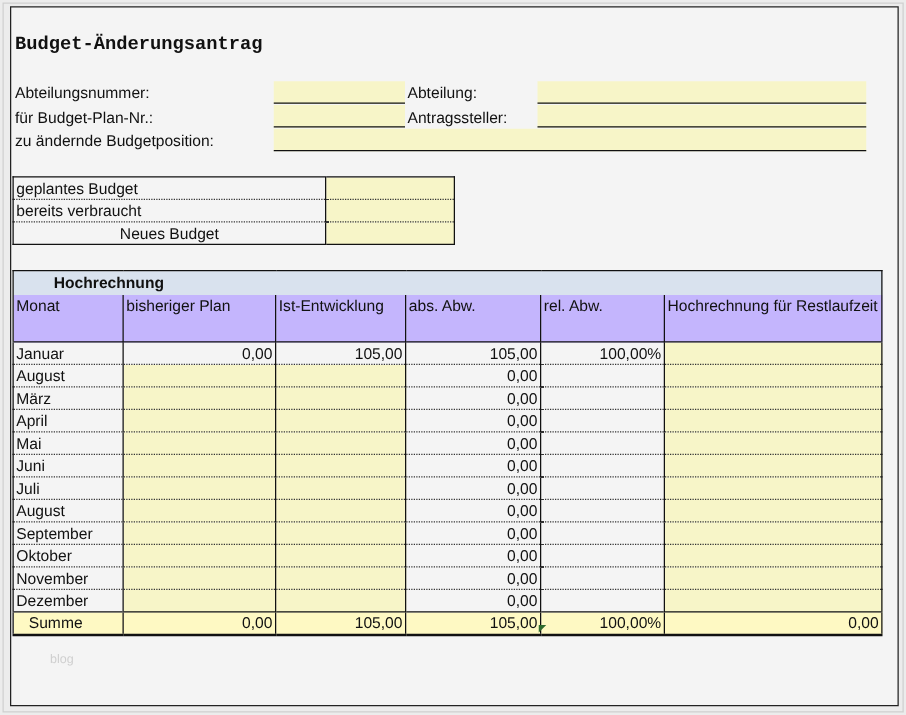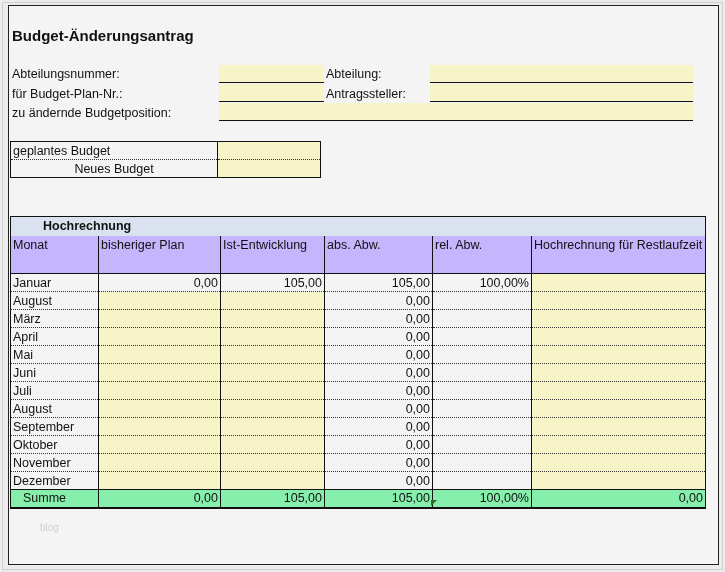--- a/index.html
+++ b/index.html
@@ -1,38 +1,38 @@
 <!DOCTYPE html>
 <html><head>
 <meta charset="utf-8">
 <style>
   html, body { margin:0; padding:0; }
   body { width:725px; height:572px; background:#ececec; position:relative; overflow:hidden;
          font-family:"Liberation Sans", sans-serif; color:#111; }
   .sheet { position:absolute; left:8px; top:5px; width:711px; height:560px; background:#f4f4f4;
            border:1px solid #222; box-sizing:border-box; }
   .outer-edge { position:absolute; left:2px; top:2px; width:721px; height:568px; border:1px solid #cfcfcf; box-sizing:border-box; }
-  .title { position:absolute; left:12px; top:27px; font-size:15px; font-weight:bold; }
+  .title { position:absolute; left:12px; top:27px; font-size:15px; font-weight:bold;font-family:Liberation Mono, monospace; }
   .lbl { position:absolute; font-size:12.5px; font-weight:normal; }
   .fill { position:absolute; background:#f7f5c8; border-bottom:1px solid #111; height:18px; box-sizing:border-box; }
   .yel { background:#f7f5c8; }
   table { border-collapse:collapse; position:absolute; font-size:12.5px; }
   td { padding:0 2px; height:18px; box-sizing:border-box; white-space:nowrap; }
   .budget td { border-bottom:1px dotted #333; }
-  .budget td.lab { width:207px; border-right:1px solid #111;margin-top:12px; }
+  .budget td.lab { width:250px; border-right:1px solid #111;margin-top:12px; }
   .budget td.val { width:103px; }
   .budget { border:1px solid #111; left:10px; top:141px; }
   .budget tr:last-child td { border-bottom:none;text-align:center; }
   .hoch { left:10px; top:216px; border:1px solid #111; }
   .hoch td { border-right:1px solid #111; border-bottom:1px dotted #333; }
   .hoch td:last-child { border-right:none; }
   .hoch .band td { background:#d9e2ee; border-bottom:none; font-weight:bold; height:19px;padding-left:32px; }
   .hoch .hdr td { background:#c4b5fd; vertical-align:top; height:38px; border-bottom:1px solid #111; white-space:normal; line-height:19px; }
   .hoch td.num { text-align:right; }
-  .hoch .sum td { background:#86efac; border-bottom:2px solid #111; border-top:1px solid #111;padding-left:12px; }
+  .hoch .sum td { background:#fef9c3; border-bottom:2px solid #111; border-top:1px solid #111;padding-left:12px; }
   .c1{width:88px}.c2{width:122px}.c3{width:104px}.c4{width:108px}.c5{width:99px}.c6{width:174px}
   .flag { position:absolute; left:431px; top:500px; width:0; height:0; border-top:6px solid #2e6b2e; border-right:6px solid transparent; }
   .watermark { position:absolute; left:40px; top:522px; font-size:10px; color:#cfcfcf; }
 </style>
 </head>
 <body>
 
 <div class="outer-edge"></div>
 <div class="sheet"></div>
 
@@ -48,20 +48,24 @@
 <div class="lbl" style="left:326px;top:87px">Antragssteller:</div>
 <div class="fill" style="left:430px;top:84px;width:263px"></div>
 
 <div class="lbl" style="left:12px;top:106px">zu ändernde Budgetposition:</div>
 <div class="fill" style="left:219px;top:103px;width:474px"></div>
 
 <table class="budget">
   <tbody>
       <tr>
         <td class="lab">geplantes Budget</td>
+        <td class="val yel"></td>
+      </tr>
+  <tr>
+        <td class="lab">bereits verbraucht</td>
         <td class="val yel"></td>
       </tr>
   <tr>
         <td class="lab">Neues Budget</td>
         <td class="val yel"></td>
       </tr>
 </tbody>
   </table>
 
 <table class="hoch" id="hoch">

